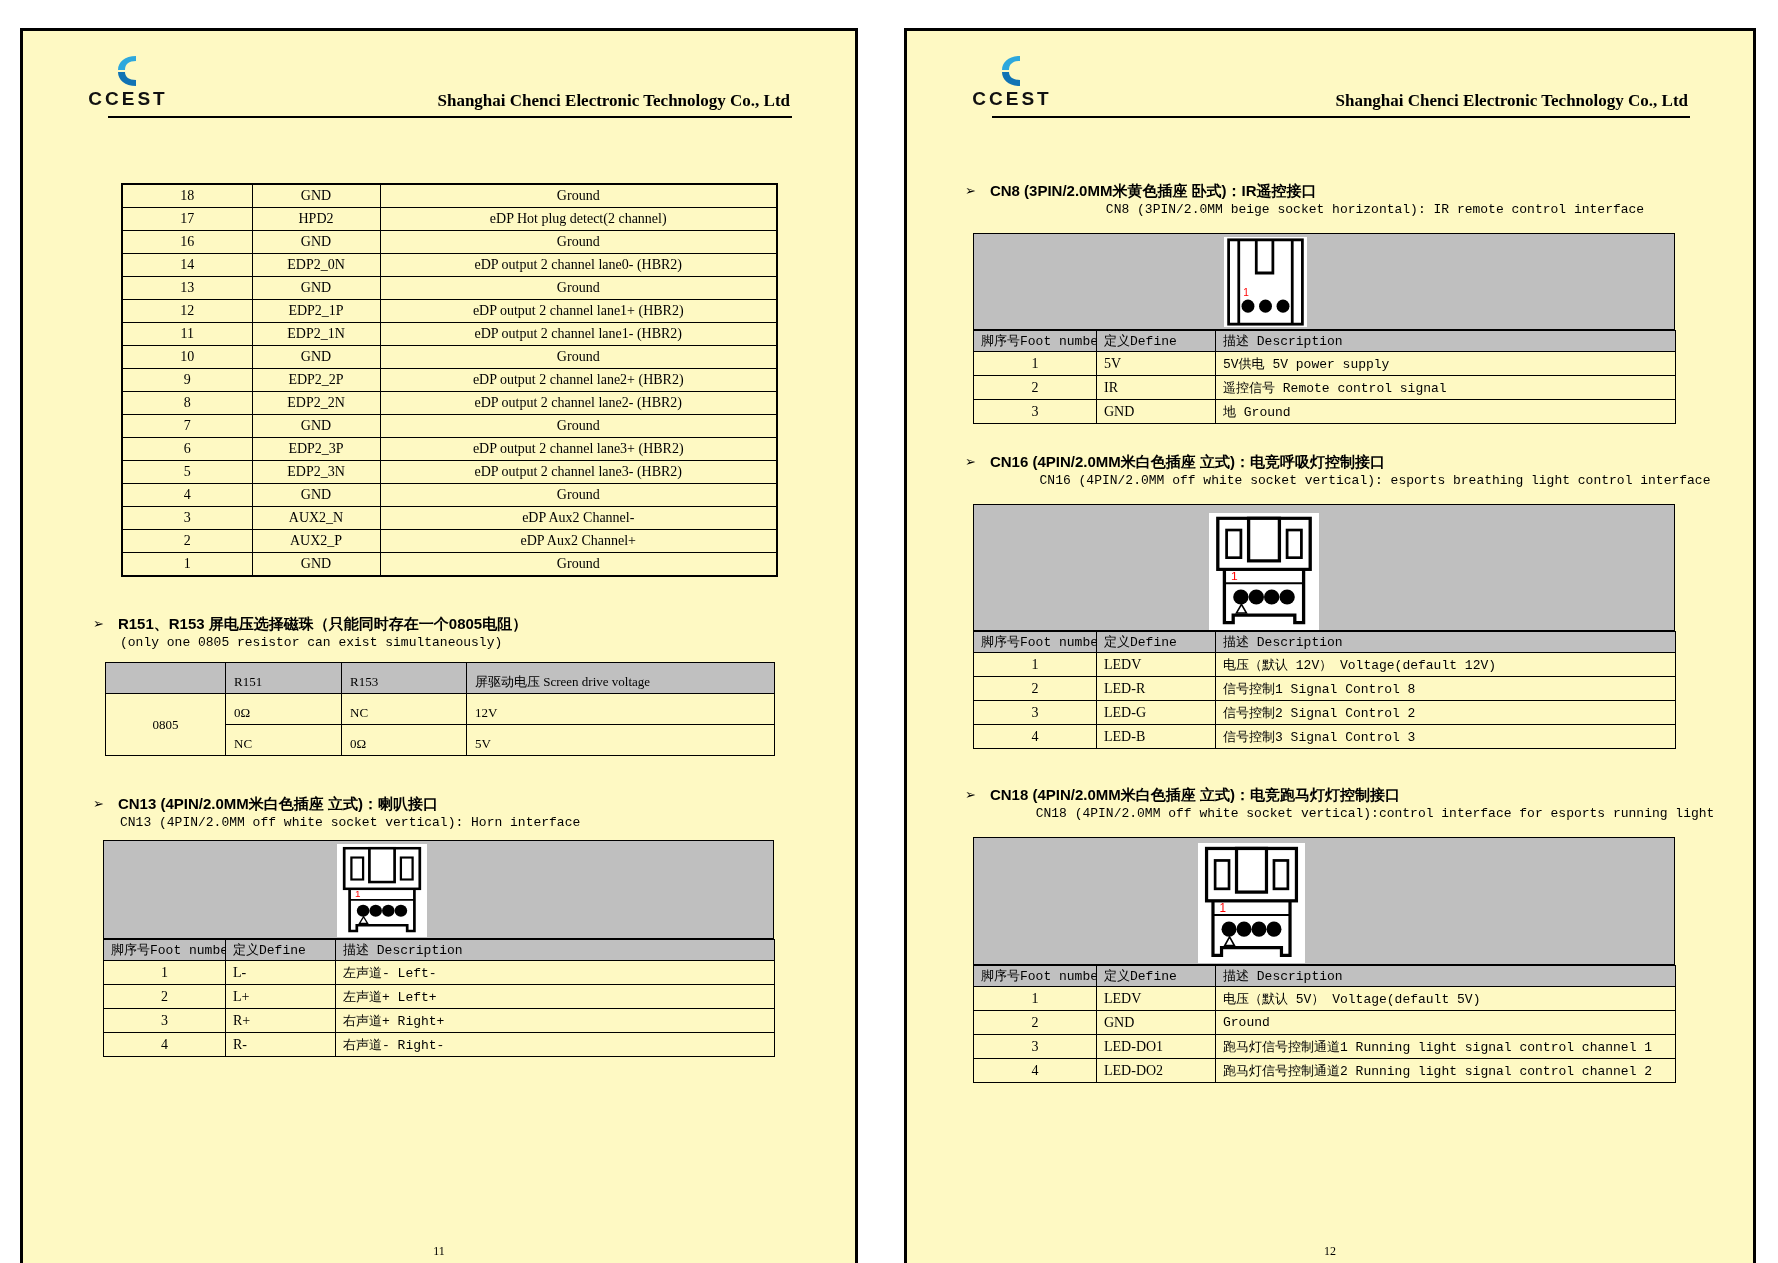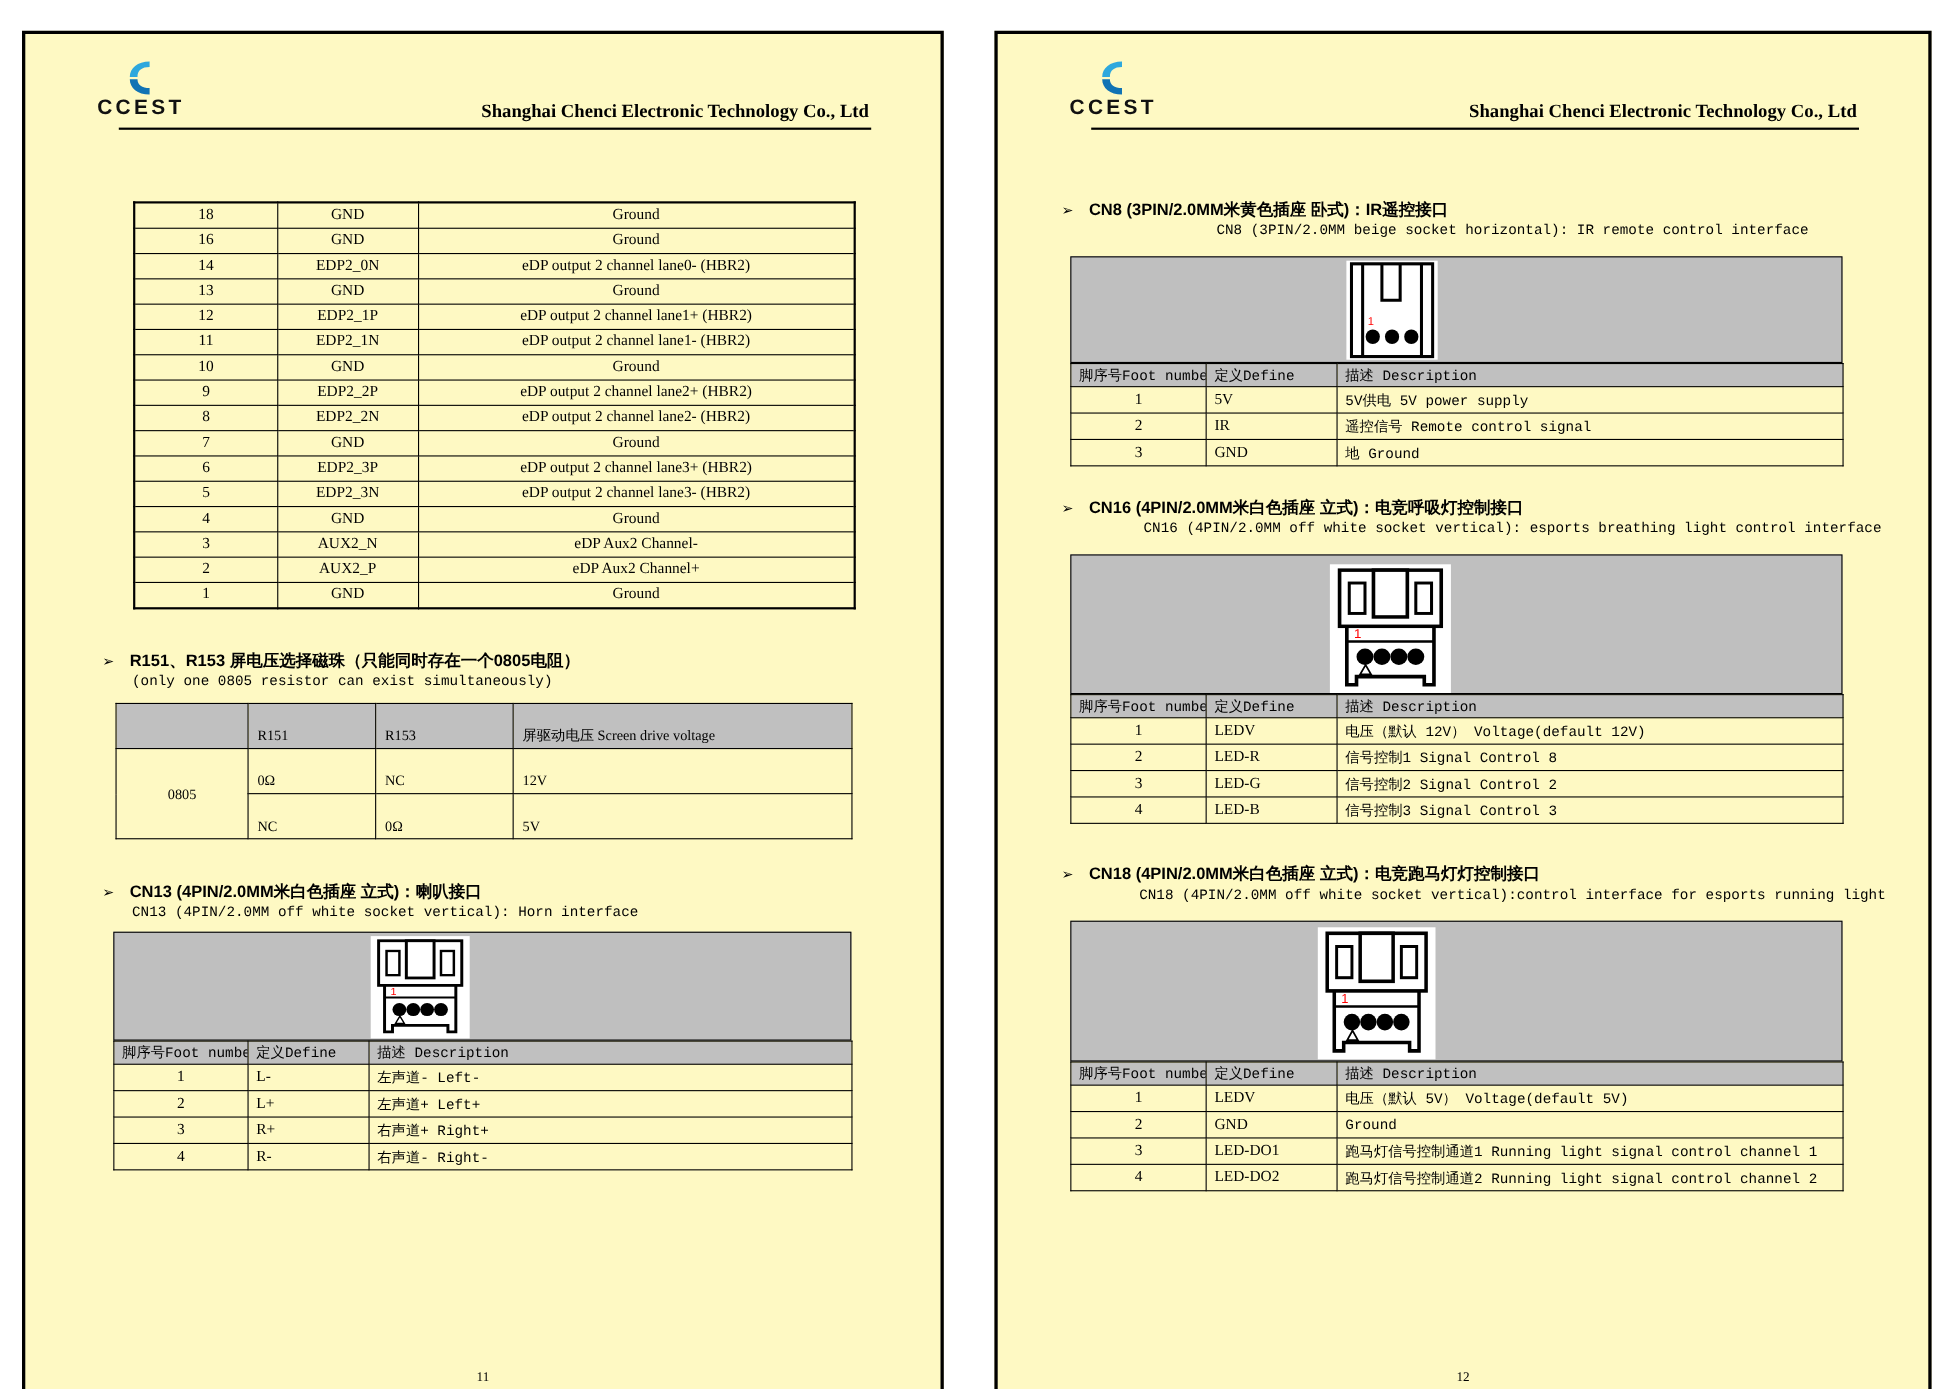--- a/index.html
+++ b/index.html
@@ -30,21 +30,21 @@
   .sec-head{display:flex;align-items:flex-start;font:bold 15px "Liberation Sans",sans-serif;line-height:20px;white-space:nowrap;}
   .sec-head .bullet{font-size:13px;margin-right:14px;font-weight:normal;}
   .pl .sec-head{margin-left:50px;}
   .pr .sec-head{margin-left:38px;}
   .sec-sub{font:13px "Liberation Mono","DejaVu Sans Mono",monospace;line-height:18px;white-space:nowrap;}
   .pl .sec-sub{margin-left:77px;}
   .pr .sec-sub{margin-left:70px;text-align:center;}
 
   
   .r-table{margin:10px 0 0 62px;width:669px;font:13px "Liberation Serif",serif;}
-  .r-table td{height:22px;padding:18px 0 0 8px;text-align:left;}
+  .r-table td{height:22px;padding:8px 0 0 8px;text-align:left;}
   .r-table .hcell{background:#c0c0c0;}
   .r-table .rlabel{text-align:center;padding:0;}
 
   
   .fig-band{background:#bfbfbf;border:1px solid #000;box-sizing:border-box;}
   .pl .fig-band{margin:8px 0 0 60px;width:671px;}
   .pr .fig-band{margin:14px 0 0 46px;width:702px;}
   .conn-box{background:#fff;}
   .conn-box svg{display:block;width:100%;height:100%;}
 
@@ -99,20 +99,25 @@
         <colgroup>
             <col style="width:130px">
             <col style="width:128px">
             <col style="width:397px">
           </colgroup>
         <tbody>
             <tr>
               <td>18</td>
               <td>GND</td>
               <td>Ground</td>
+            </tr>
+            <tr>
+              <td>17</td>
+              <td>HPD2</td>
+              <td>eDP Hot plug detect(2 channel)</td>
             </tr>
             <tr>
               <td>16</td>
               <td>GND</td>
               <td>Ground</td>
             </tr>
             <tr>
               <td>14</td>
               <td>EDP2_0N</td>
               <td>eDP output 2 channel lane0- (HBR2)</td>

